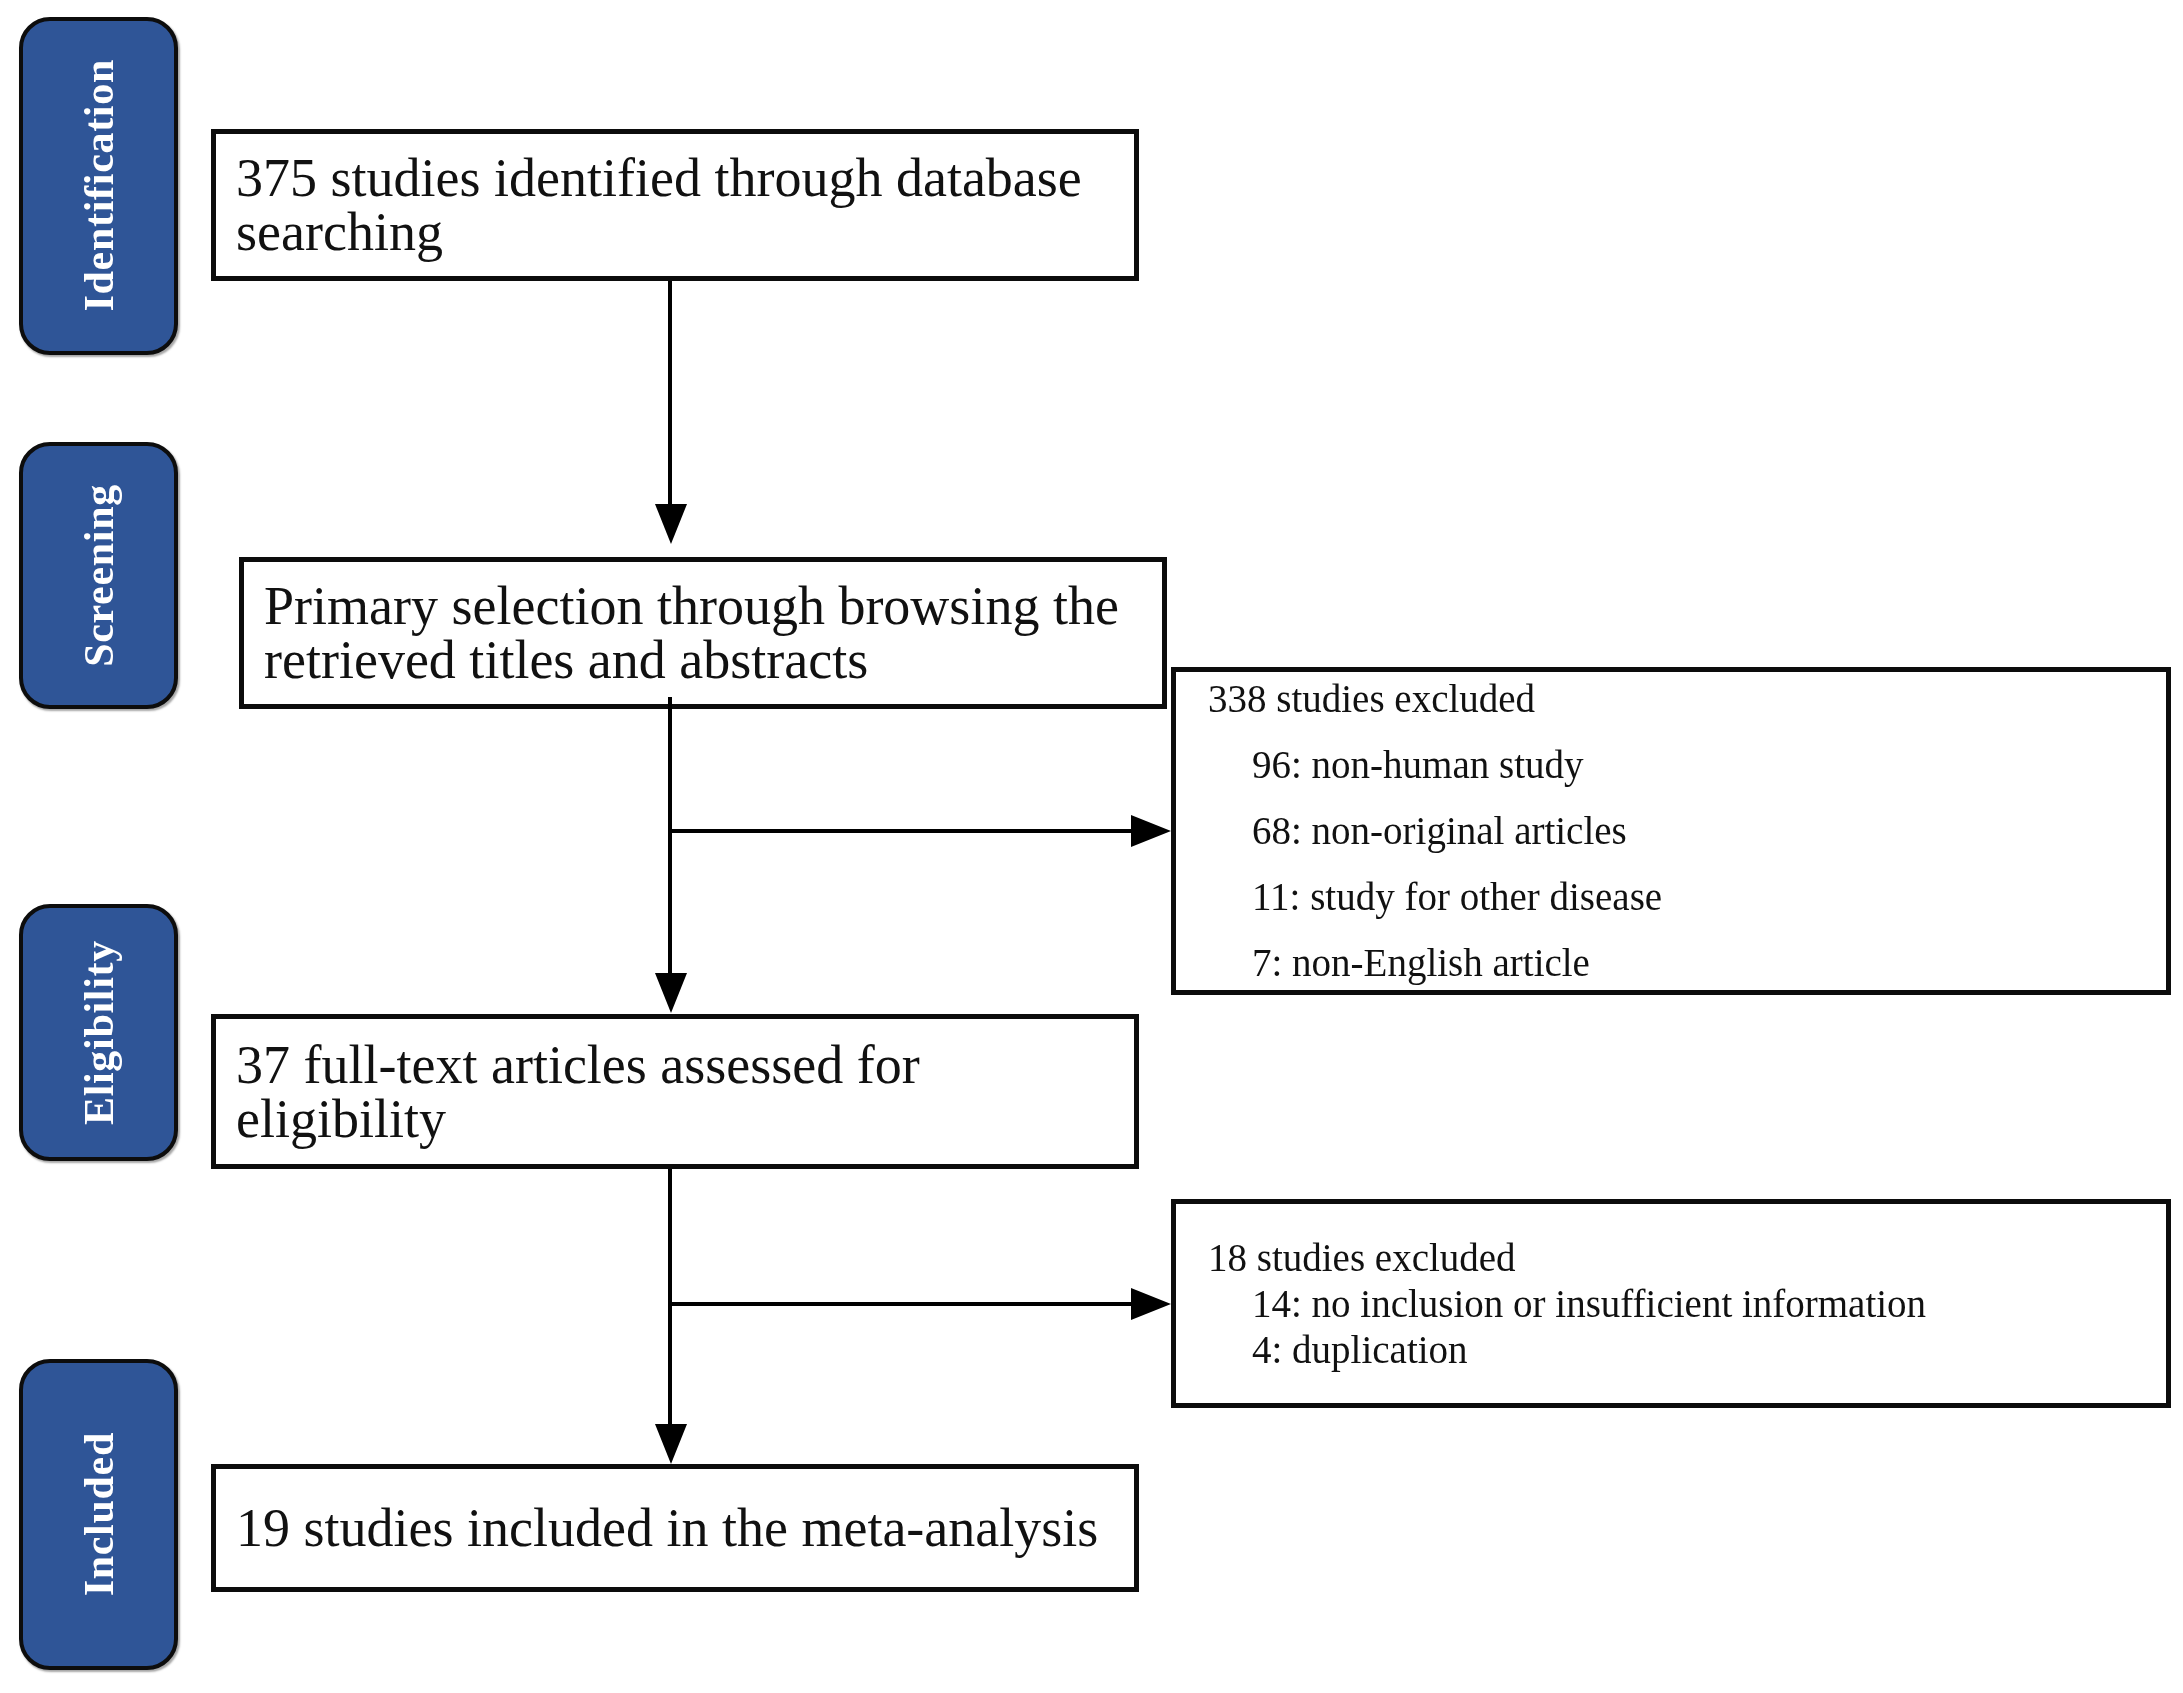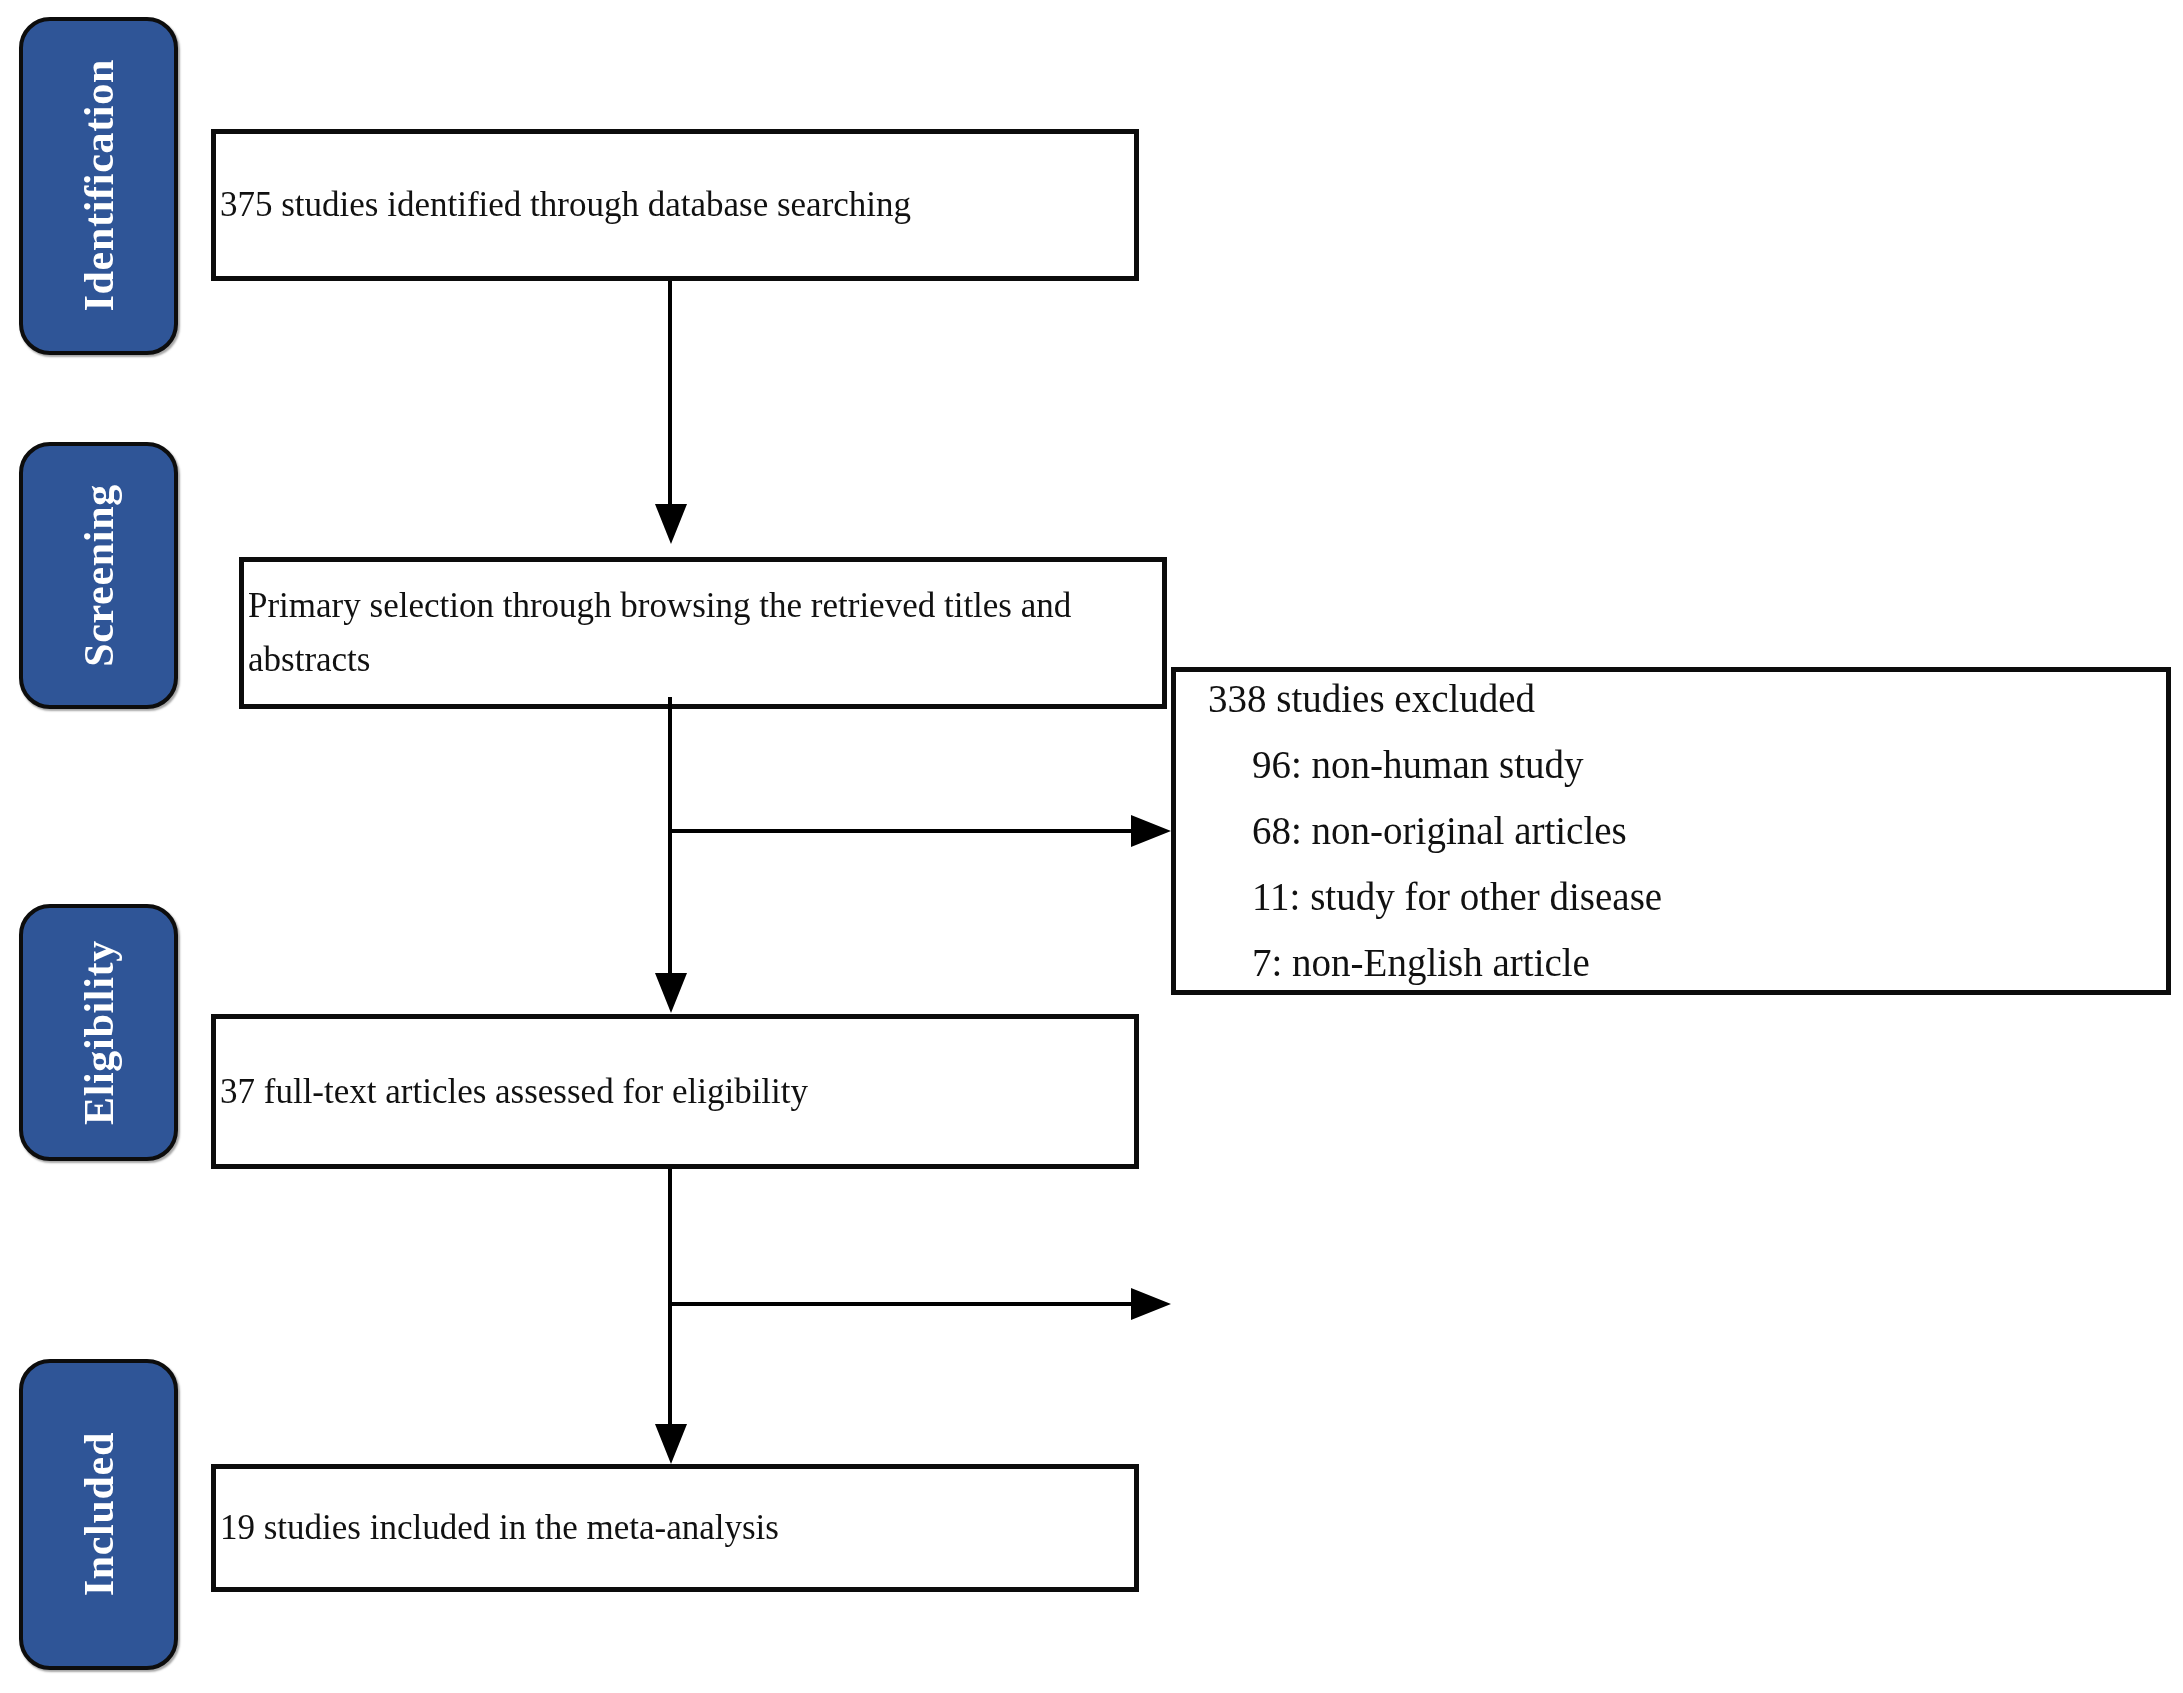--- a/index.html
+++ b/index.html
@@ -13,21 +13,21 @@
   .stage span{writing-mode:vertical-rl;transform:rotate(180deg);color:#ffffff;font-weight:bold;
               font-size:42px;letter-spacing:0.7px;white-space:nowrap;}
   .stage-identification{top:16.7px;height:338px;}
   .stage-screening{top:442px;height:267px;}
   .stage-eligibility{top:904px;height:257px;}
   .stage-included{top:1359px;height:311px;}
 
   
   .flowbox{position:absolute;left:211px;width:928px;background:#ffffff;border:5.4px solid #0c0c0c;
            box-sizing:border-box;display:flex;align-items:center;}
-  .flowbox .txt{padding:0 27px 0 4px;font-size:35px;line-height:54px;}
+  .flowbox .txt{padding:0 27px 0 20px;font-size:54px;line-height:54px;}
   .box-identified{top:129px;height:152px;}
   .box-screened{top:557px;height:152px;margin-left:28px;}
   .box-eligible{top:1014px;height:155px;}
   .box-included{top:1464px;height:128px;}
 
   
   .excbox{position:absolute;left:1171px;width:1000px;background:#ffffff;border:5.4px solid #0c0c0c;
           box-sizing:border-box;display:flex;flex-direction:column;justify-content:center;
           font-size:39px;line-height:46px;}
   .excbox .t{padding-left:32px;}
@@ -74,20 +74,25 @@
     <div class="txt">19 studies included in the meta-analysis</div>
   </div>
 
   <div class="excbox exc-1">
     <div class="t">338 studies excluded</div>
     <div class="i">96: non-human study</div>
     <div class="i">68: non-original articles</div>
     <div class="i">11: study for other disease</div>
     <div class="i">7: non-English article</div>
   </div>
+  <div class="excbox exc-2">
+    <div class="t">18 studies excluded</div>
+    <div class="i">14: no inclusion or insufficient information</div>
+    <div class="i">4: duplication</div>
+  </div>
 
   <div class="vline" style="top:281px;height:228px;"></div>
   <div class="arrow-down" style="top:504px;"></div>
 
   <div class="vline" style="top:697px;height:281px;"></div>
   <div class="arrow-down" style="top:973px;"></div>
   <div class="hline" style="top:829px;left:670px;width:461px;"></div>
   <div class="arrow-right" style="top:815px;"></div>
 
   <div class="vline" style="top:1169px;height:258px;"></div>

